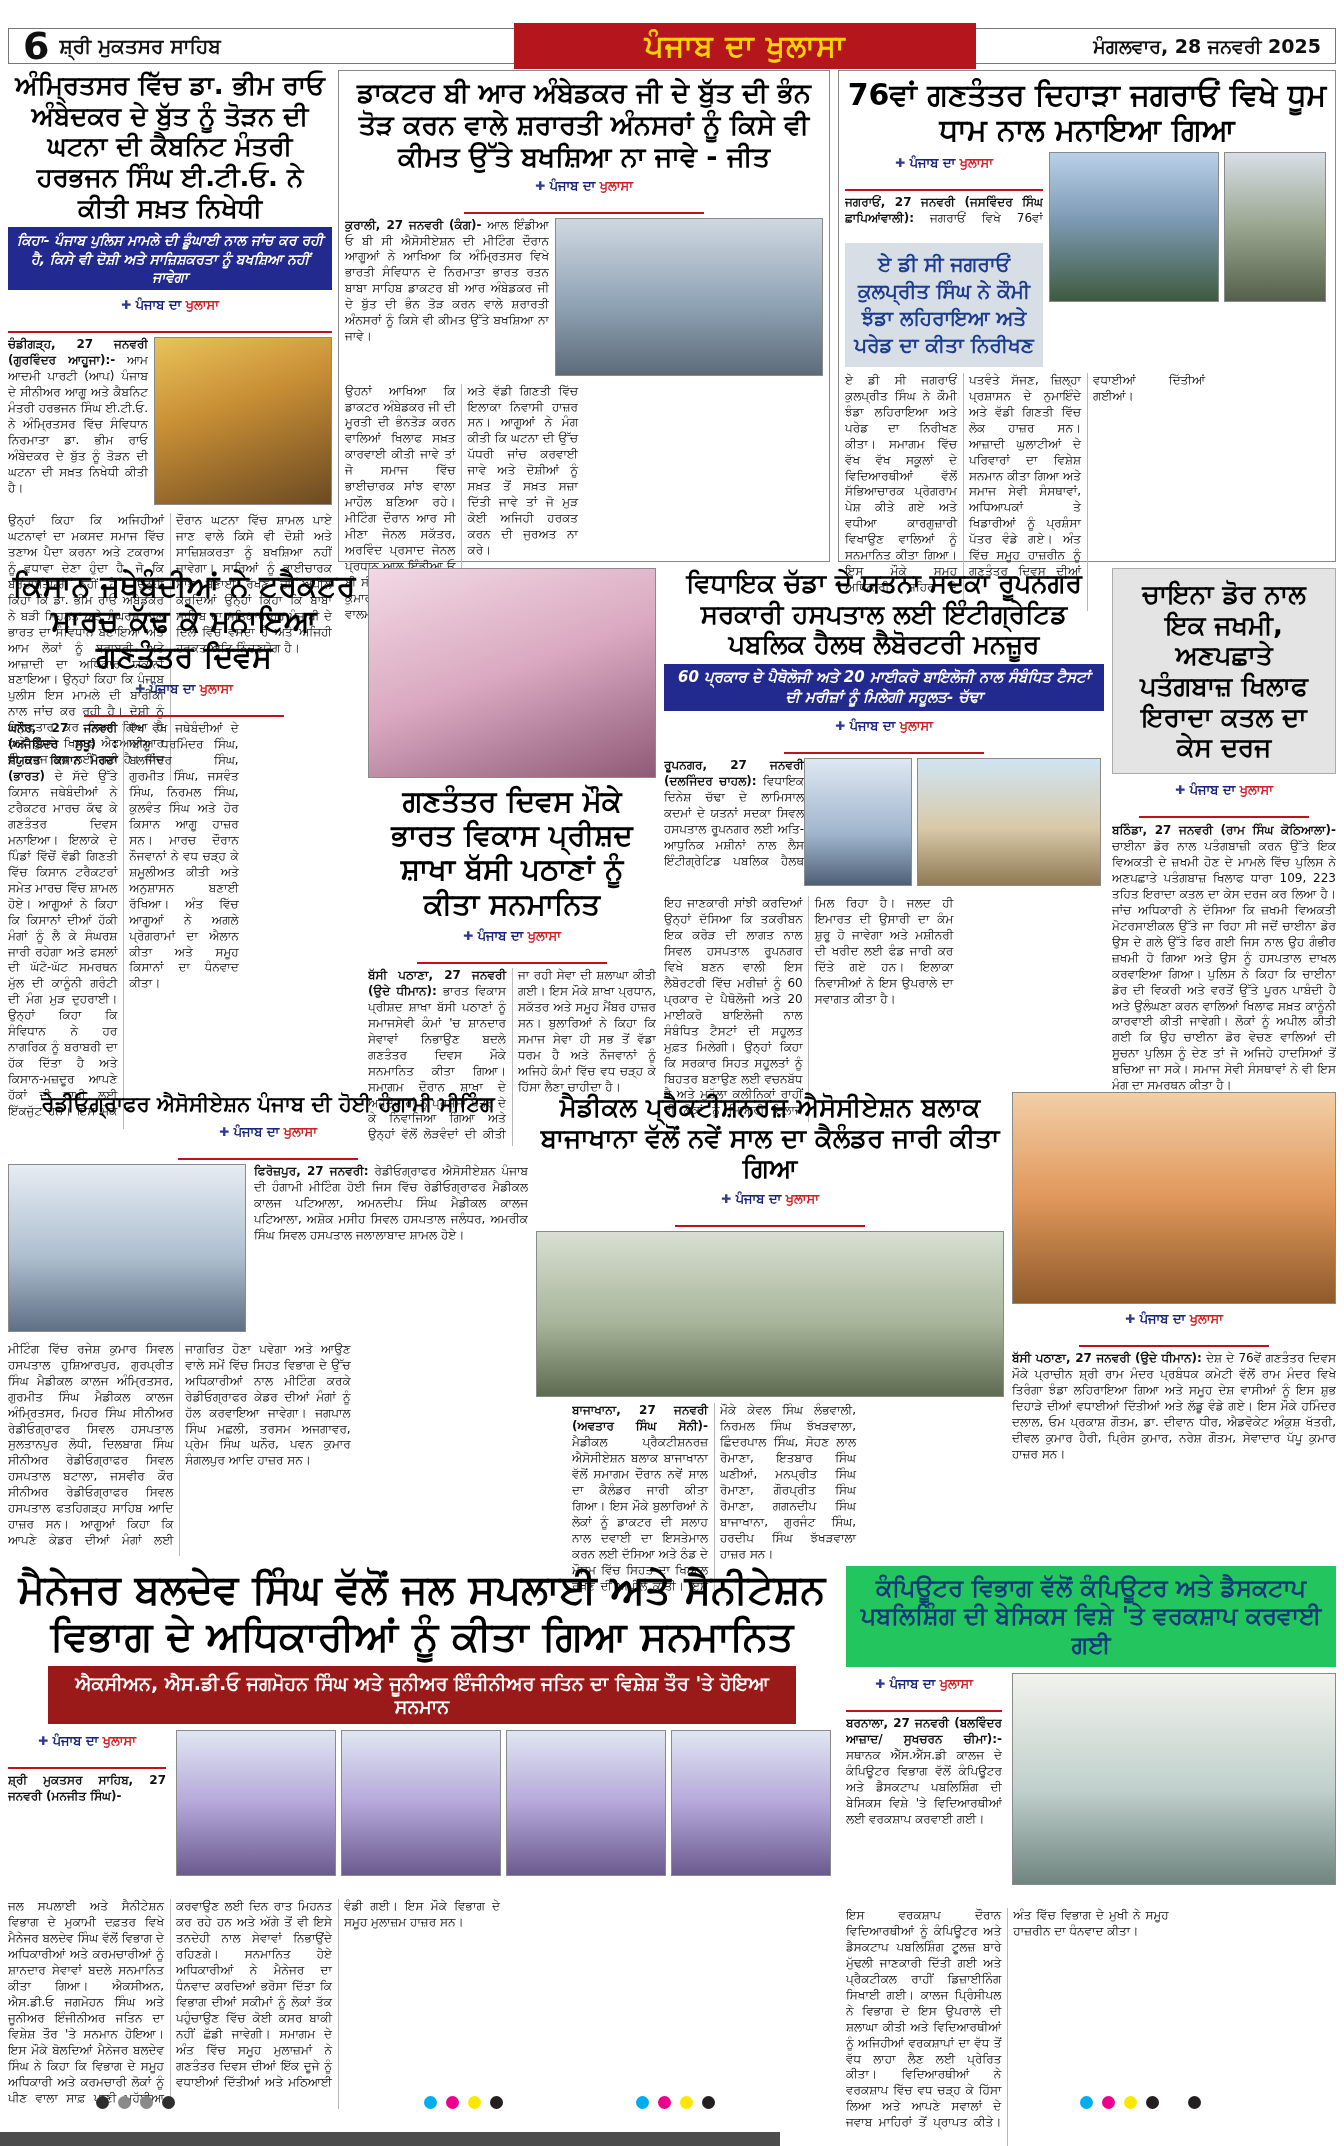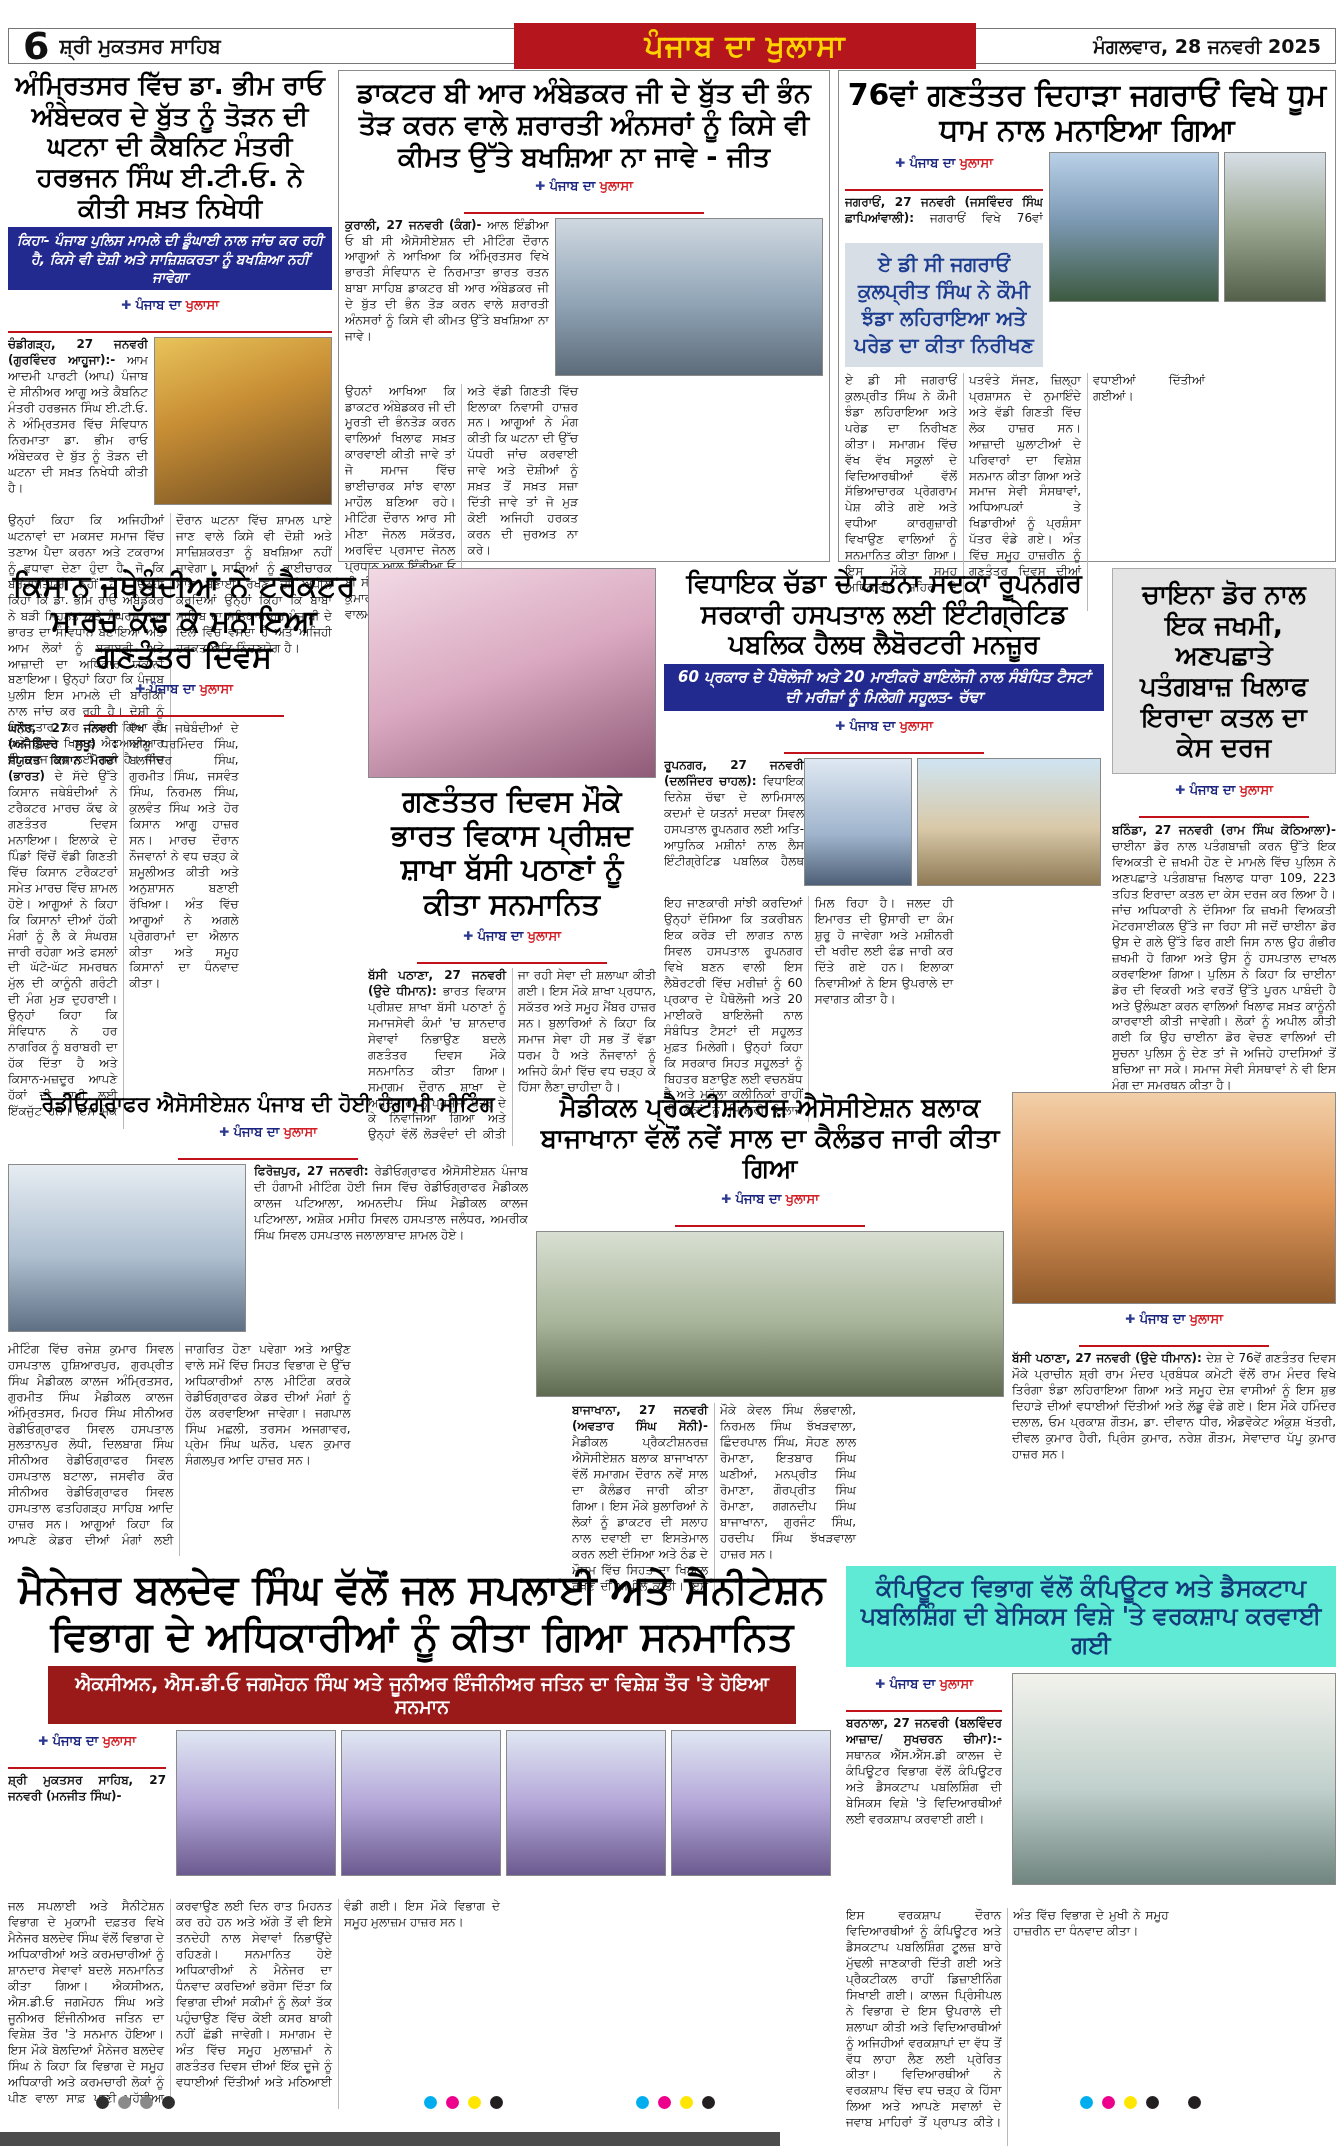--- a/index.html
+++ b/index.html
@@ -44,21 +44,21 @@
   .ph-building{ background:linear-gradient(180deg,#cfe4f2 0%,#d9c9a8 55%,#8f7a55 100%); }
   .ph-meeting { background:linear-gradient(180deg,#e6ecf2 0%,#aebfd0 55%,#5f7085 100%); }
   .ph-calendar{ background:linear-gradient(180deg,#d8dfd2 0%,#a8b59a 55%,#5f6b50 100%); }
   .ph-temple  { background:linear-gradient(180deg,#f2cfa8 0%,#e0975a 50%,#8f5a2b 100%); }
   .ph-ceremony{ background:linear-gradient(180deg,#dfe6f2 0%,#b5a8d9 50%,#6b5a8f 100%); }
   .ph-class   { background:linear-gradient(180deg,#f2f2ec 0%,#c0d0cc 55%,#70857f 100%); }
 
   .subhead-box { background:#d8dee6; color:#1b3c8f; font-weight:800; text-align:center;
     padding:8px 6px; line-height:1.35; }
   .gray-head { background:#e4e4e4; border:1px solid #aaa; }
-  .blue-head { background:#5eead4; color:#123a7a; }
+  .blue-head { background:#22c55e; color:#123a7a; }
   .maroon-kicker { background:#9a1a1a; color:#fff; font-weight:800; text-align:center;
     padding:6px 8px; font-size:19px; }
   .boxed { border:1px solid #8a8a8a; }
 
   
   .dot { position:absolute; width:13px; height:13px; border-radius:50%; }
   .bottom-strip { position:absolute; left:0; top:2132px; width:780px; height:14px; background:#4c4c4c; }
 </style>
 </head>
 <body>

